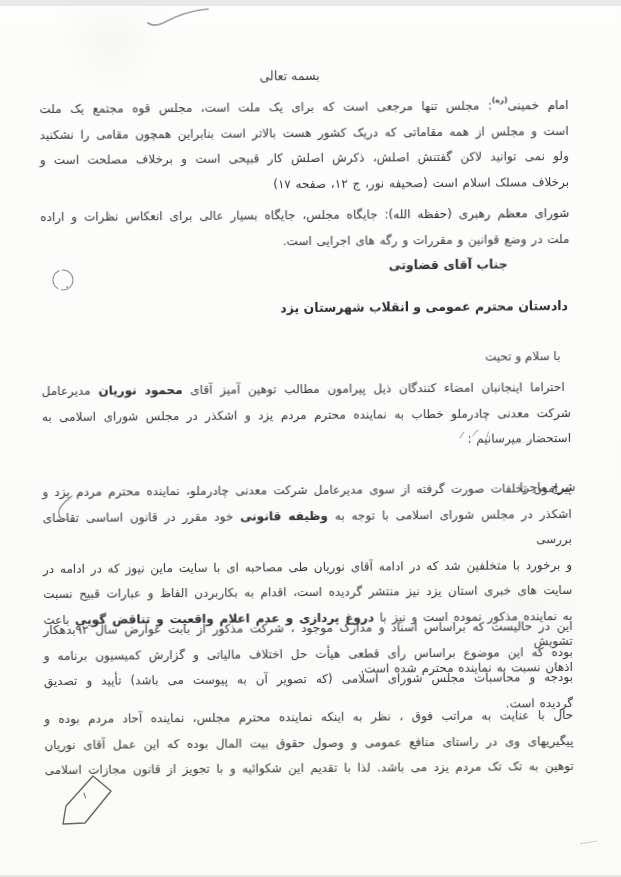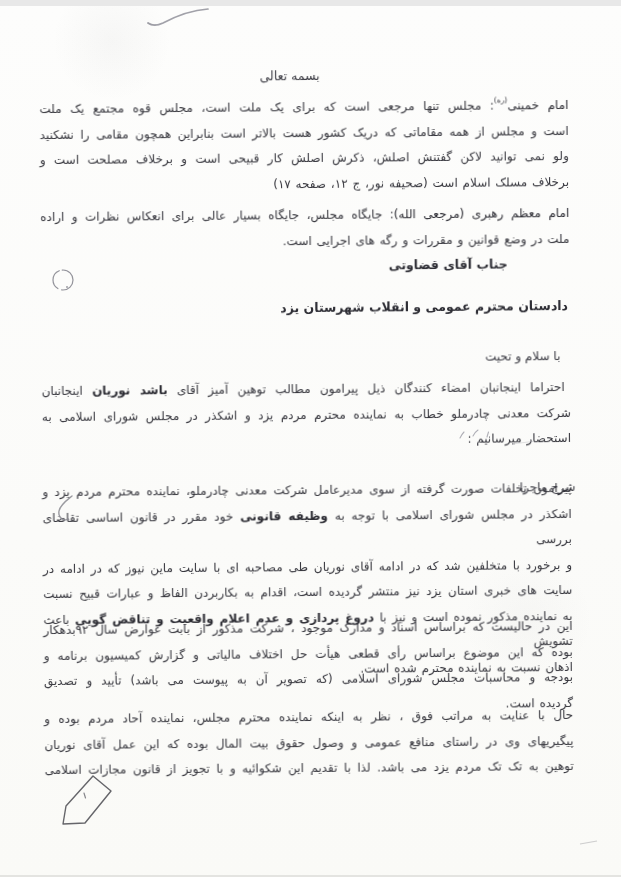--- a/index.html
+++ b/index.html
@@ -27,21 +27,21 @@
     text-align:center;font-size:12.5px;color:#3c3c44;
   }
   .para{
     position:absolute;left:42px;right:50px;
     font-size:12px;line-height:25.5px;
     word-spacing:1px;
   }
   .ln{display:block;text-align:justify;text-align-last:justify;}
   .ln.last{text-align:right;text-align-last:right;}
   .speaker{font-weight:normal;color:#2c2c33;}
-  sup.ref{font-size:7.5px;font-weight:normal;vertical-align:7px;letter-spacing:-0.5px;}
+  sup.ref{font-size:7.5px;font-weight:bold;vertical-align:7px;letter-spacing:-0.5px;}
   b.inline{color:#2c2c33;}
   .h-addr{
     position:absolute;font-size:12.5px;font-weight:bold;color:#2e2e35;
     text-align:right;white-space:nowrap;
   }
   .salutation{
     position:absolute;top:345px;right:60px;
     font-size:12px;color:#3a3a42;text-align:right;
   }
   .section-title{
@@ -64,31 +64,31 @@
     <div class="besmellah">بسمه تعالی</div>
 
     <div class="para" style="top:83px">
       <span class="ln"><span class="speaker">امام خمینی</span><sup class="ref">(ره)</sup><span>: مجلس تنها مرجعی است که برای یک ملت است، مجلس قوه مجتمع یک ملت</span></span>
       <span class="ln">است و مجلس از همه مقاماتی که دریک کشور هست بالاتر است بنابراین همچون مقامی را نشکنید</span>
       <span class="ln">ولو نمی توانید لاکن گفتنش اصلش، ذکرش اصلش کار قبیحی است و برخلاف مصلحت است و</span>
       <span class="ln last">برخلاف مسلک اسلام است (صحیفه نور، ج ۱۲، صفحه ۱۷)</span>
     </div>
 
     <div class="para" style="top:197px">
-      <span class="ln"><span class="speaker">امام معظم رهبری</span>‏ <span class="speaker">(مرجعی الله)</span><span>: جایگاه مجلس، جایگاه بسیار عالی برای انعکاس نظرات و اراده</span></span>
+      <span class="ln"><span class="speaker">شورای معظم رهبری</span>‏ <span class="speaker">(حفظه الله)</span><span>: جایگاه مجلس، جایگاه بسیار عالی برای انعکاس نظرات و اراده</span></span>
       <span class="ln last">ملت در وضع قوانین و مقررات و رگه های اجرایی است.</span>
     </div>
 
     <div class="h-addr" style="top:252px;right:112px">جناب آقای قضاوتی</div>
     <div class="h-addr" style="top:294px;right:52px">دادستان محترم عمومی و انقلاب شهرستان یزد</div>
 
     <div class="salutation">با سلام و تحیت</div>
 
     <div class="para" style="top:371px">
-      <span class="ln" style="padding-right:6px"><span>احتراما اینجانبان امضاء کنندگان ذیل پیرامون مطالب توهین آمیز آقای </span><b class="inline">باشد نوریان</b><span> اینجانبان</span></span>
+      <span class="ln" style="padding-right:6px"><span>احتراما اینجانبان امضاء کنندگان ذیل پیرامون مطالب توهین آمیز آقای </span><b class="inline">محمود نوریان</b><span> مدیرعامل</span></span>
       <span class="ln">شرکت معدنی چادرملو خطاب به نماینده محترم مردم یزد و اشکذر در مجلس شورای اسلامی به</span>
       <span class="ln last">استحضار میرسانیم :</span>
     </div>
 
     <div class="section-title">شرح ماجرا</div>
 
     <div class="para" style="top:472px">
       <span class="ln">پیرامون تخلفات صورت گرفته از سوی مدیرعامل شرکت معدنی چادرملو، نماینده محترم مردم یزد و</span>
       <span class="ln"><span>اشکذر در مجلس شورای اسلامی با توجه به </span><b class="inline">وظیفه قانونی</b><span> خود مقرر در قانون اساسی تقاضای بررسی</span></span>
       <span class="ln">و برخورد با متخلفین شد که در ادامه آقای نوریان طی مصاحبه ای با سایت ماین نیوز که در ادامه در</span>

